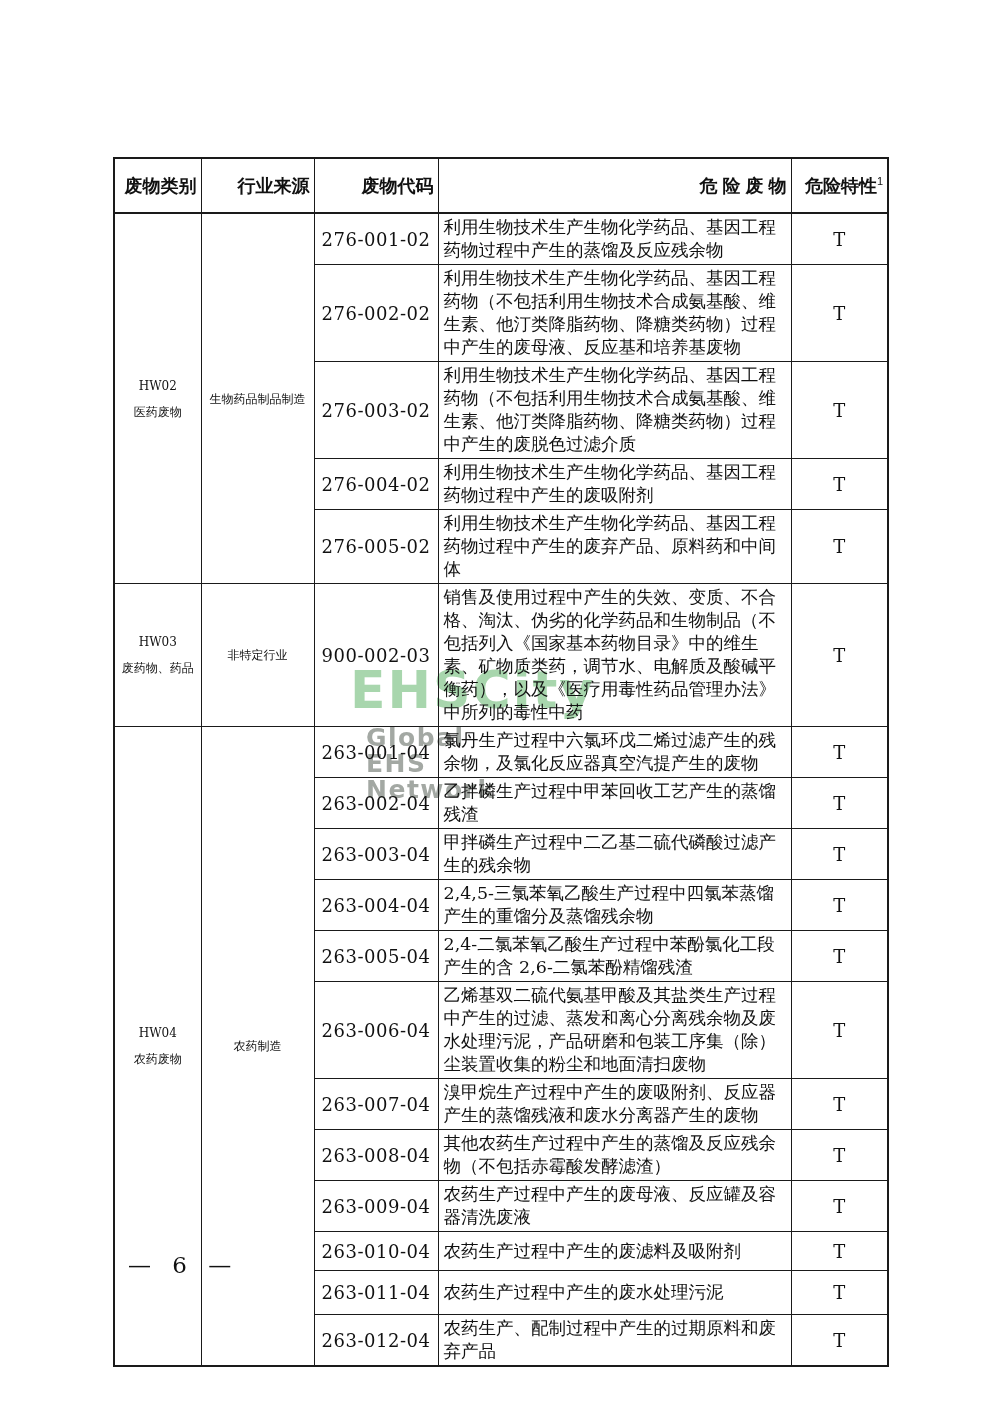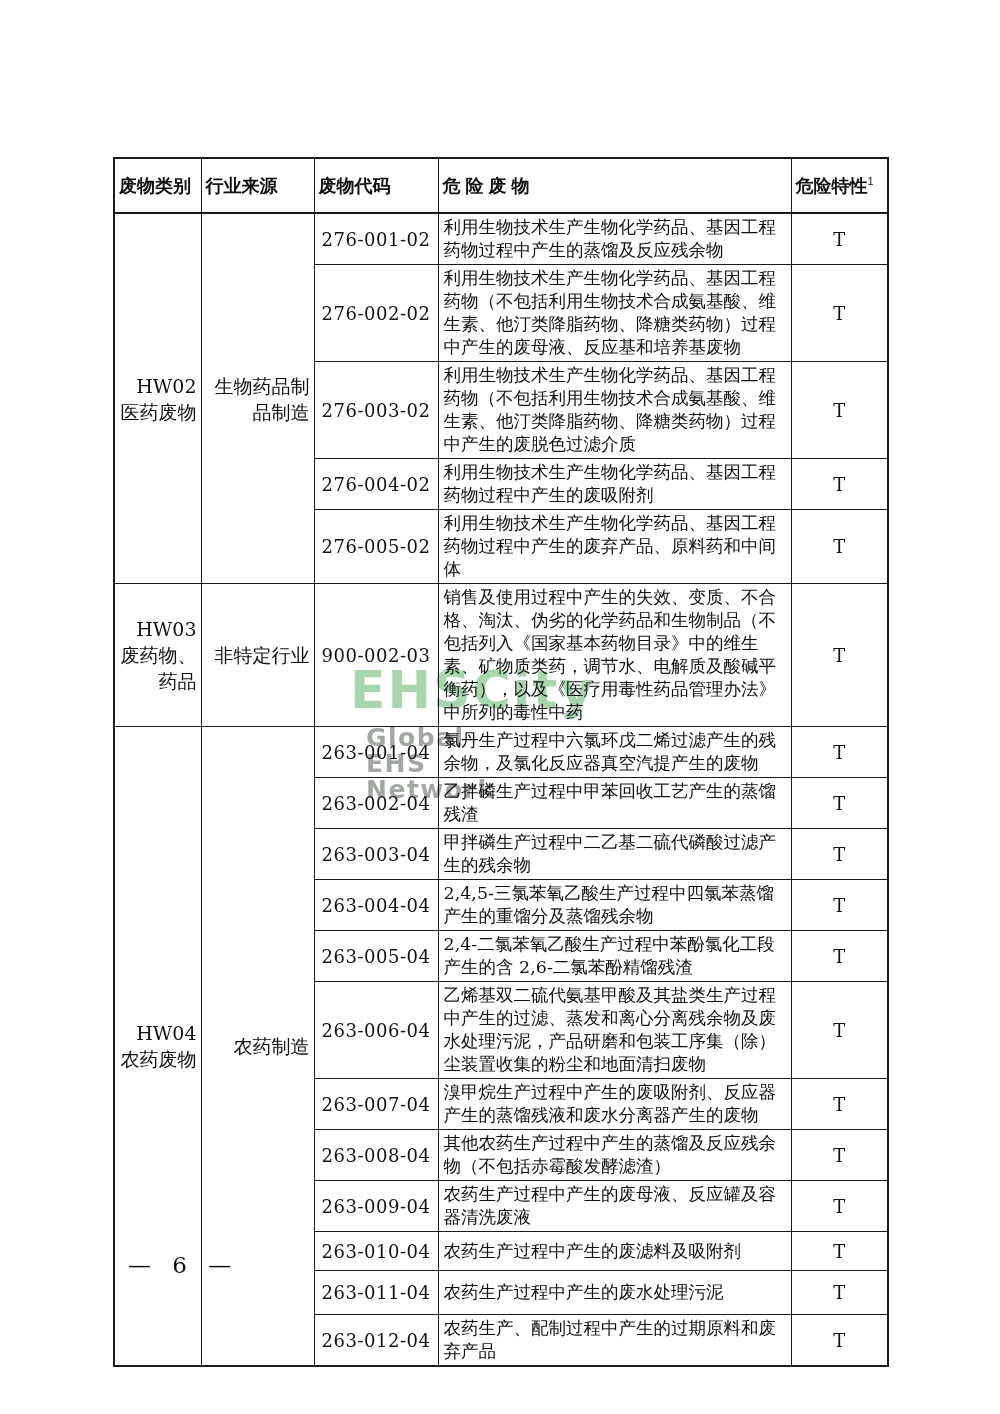--- a/index.html
+++ b/index.html
@@ -45,28 +45,28 @@
     overflow: hidden;
   }
   .waste-table { border: 2px solid #1a1a1a; }
   .waste-table thead th { border-bottom: 2px solid #1a1a1a; }
 
   .waste-table th {
     height: 49px;
     font-family: "Liberation Sans", sans-serif;
     font-weight: 600;
     font-size: 18px;
-    text-align: left;
+    text-align: right;
     vertical-align: middle;
   }
   .waste-table th sup { font-size: 11px; font-weight: 400; }
 
   td.cat-cell, td.industry-cell {
-    text-align: right;
-    font-size: 19px;
+    text-align: center;
+    font-size: 12px;
     line-height: 26px;
   }
   td.code-cell {
     text-align: center;
     font-size: 18px;
     letter-spacing: 0.5px;
     white-space: nowrap;
   }
   td.desc-cell {
     text-align: left;

